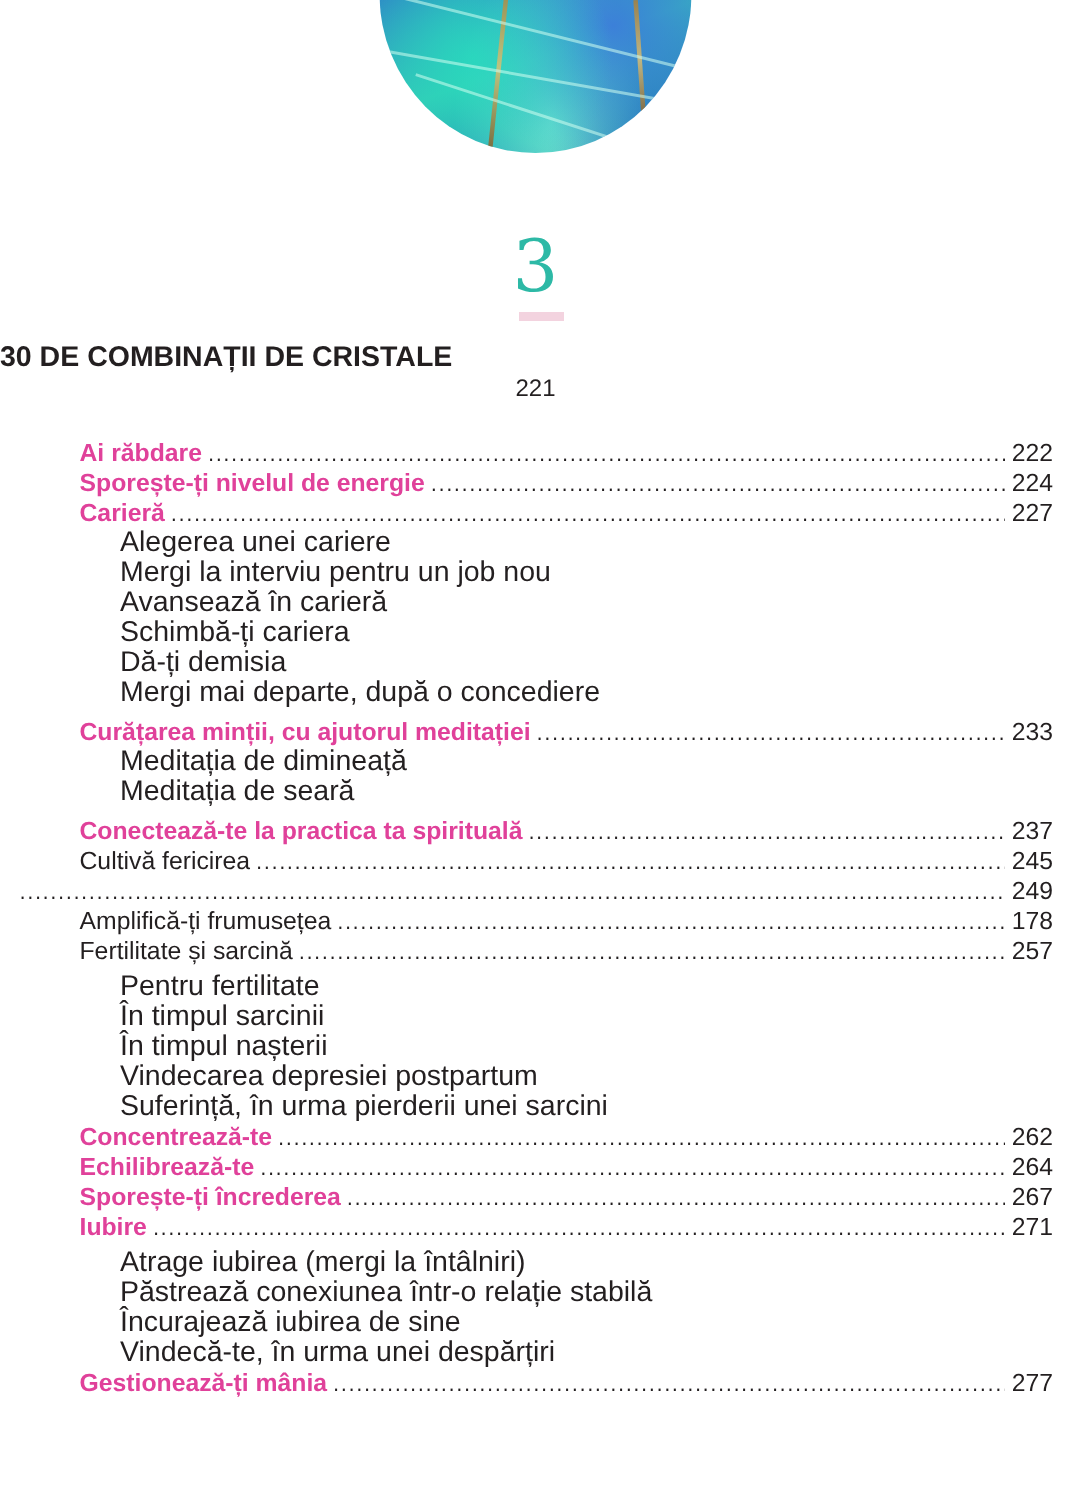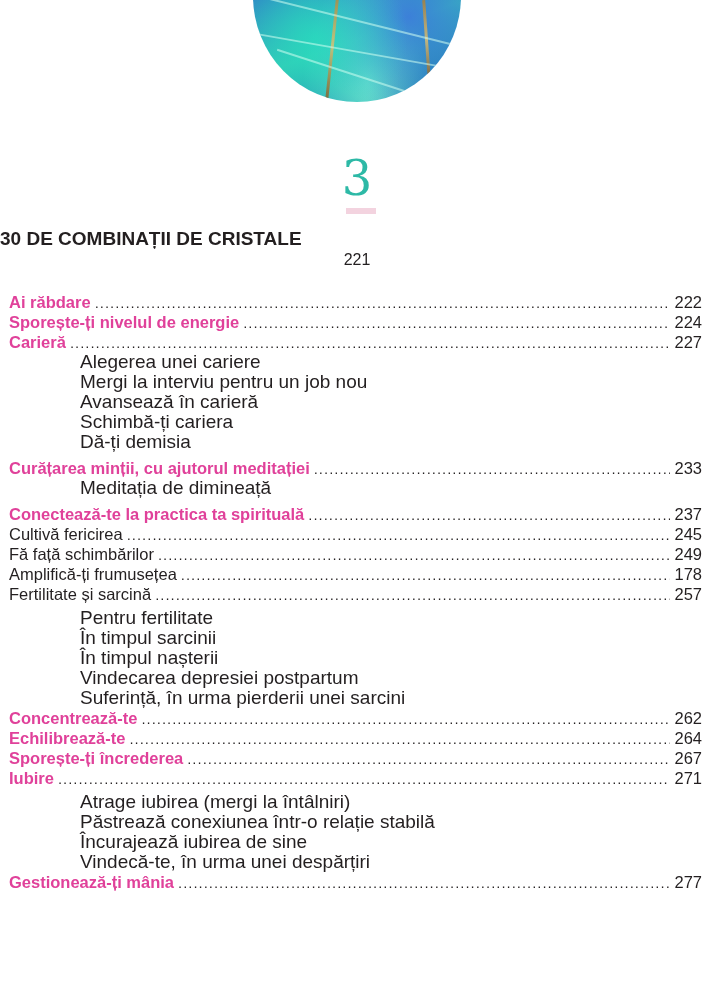--- a/index.html
+++ b/index.html
@@ -33,21 +33,21 @@
       font-family: "Liberation Sans", sans-serif; font-weight: bold; font-size: 19px; line-height: 22px; color: #231f20;
     }
     .chapter-page {
       position: absolute; left: 0; width: 714px; top: 250px; text-align: center;
       font-family: "Liberation Sans", sans-serif; font-weight: normal; font-size: 16px; line-height: 20px; color: #231f20;
     }
 
     .toc { position: absolute; left: 9px; top: 292px; width: 693px; }
     .row { position: relative; height: 20px; line-height: 20px; display: flex; align-items: baseline; white-space: nowrap; }
     .row.gap-before { margin-top: 6px; }
-    .entry { font-family: "Liberation Sans", sans-serif; font-size: 16.5px; }
+    .entry { font-family: "Liberation Sans", sans-serif; font-size: 16.5px; margin-left: 44px; }
     .entry.main { color: #e0419a; font-weight: bold; }
     .entry.plain { color: #231f20; }
     .dots { flex: 1; overflow: hidden; margin: 0 4px; color: #231f20; font-size: 13px; letter-spacing: 1px; }
     .dots::before { content: "................................................................................................................................................................................................................"; }
     .page { font-family: "Liberation Sans", sans-serif; font-size: 16.5px; color: #231f20; }
     .sub { padding-left: 71px; font-family: "Liberation Sans", sans-serif; font-size: 19px; color: #231f20; height: 20px; line-height: 20px; white-space: nowrap; }
   </style>
 </head>
 <body>
 
@@ -81,43 +81,44 @@
   <div class="row">
     <span class="entry main">Carieră</span>
     <span class="dots"></span>
     <span class="page">227</span>
   </div>
   <div class="sub">Alegerea unei cariere</div>
   <div class="sub">Mergi la interviu pentru un job nou</div>
   <div class="sub">Avansează în carieră</div>
   <div class="sub">Schimbă-ți cariera</div>
   <div class="sub">Dă-ți demisia</div>
+  <div class="sub">Mergi mai departe, după o concediere</div>
 
   <div class="row gap-before">
     <span class="entry main">Curățarea minții, cu ajutorul meditației</span>
     <span class="dots"></span>
     <span class="page">233</span>
   </div>
   <div class="sub">Meditația de dimineață</div>
+  <div class="sub">Meditația de seară</div>
 
   <div class="row gap-before">
     <span class="entry main">Conectează-te la practica ta spirituală</span>
     <span class="dots"></span>
     <span class="page">237</span>
   </div>
 
 
   <div class="row">
     <span class="entry plain">Cultivă fericirea</span>
     <span class="dots"></span>
     <span class="page">245</span>
   </div>
 
   <div class="row">
-    <span class="entry plain">Fă față schimbărilor</span>
     <span class="dots"></span>
     <span class="page">249</span>
   </div>
 
   <div class="row">
     <span class="entry plain">Amplifică-ți frumusețea</span>
     <span class="dots"></span>
     <span class="page">178</span>
   </div>
 

